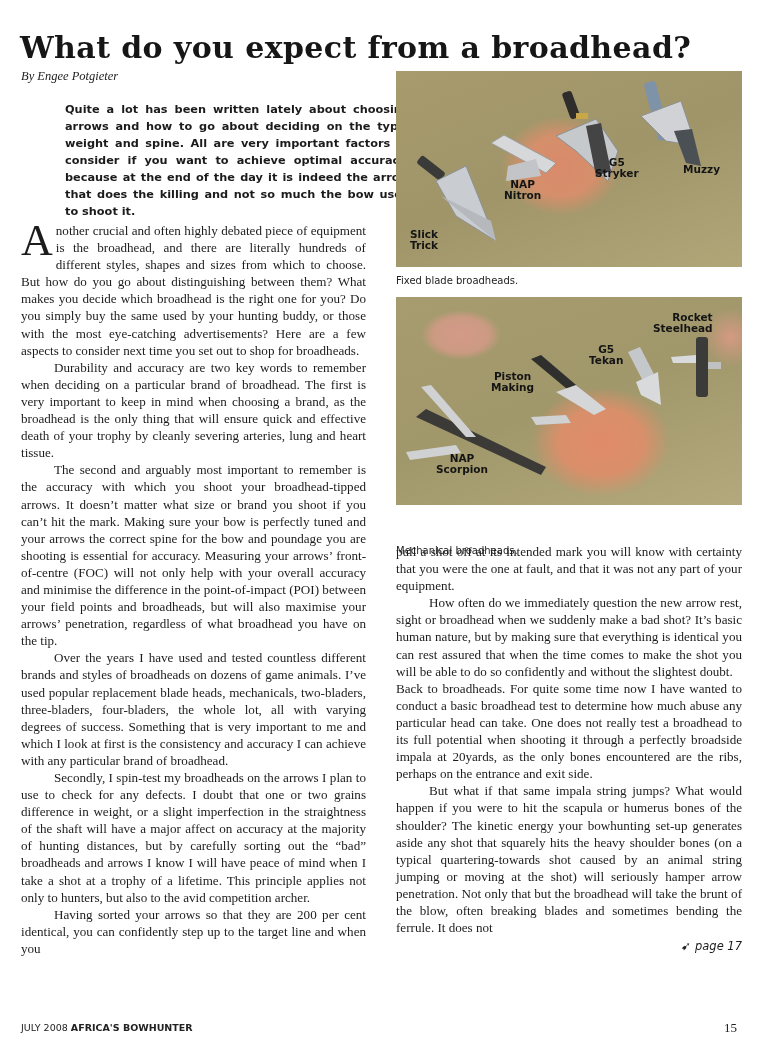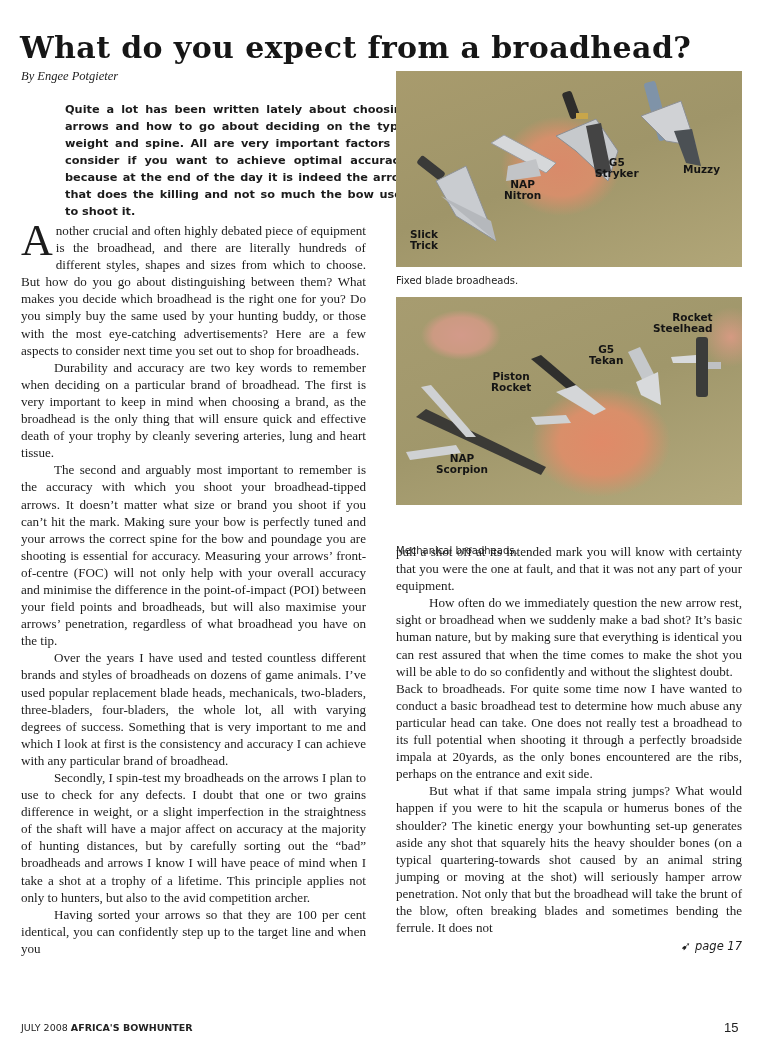--- a/index.html
+++ b/index.html
@@ -55,37 +55,37 @@
     line-height: 11px; color: #141414; text-align: center; white-space: nowrap;
   }
   .caption {
     position: absolute; left: 396px; font-family: "DejaVu Sans", sans-serif; font-size: 10px; color: #222;
   }
   .footer-left {
     position: absolute; left: 21px; top: 1022px; font-family: "DejaVu Sans", sans-serif; font-size: 9.5px; color: #222;
   }
   .footer-left b { font-weight: bold; }
   .page-num {
-    position: absolute; left: 724px; top: 1020px; font-family: Liberation Sans, sans-serif; font-size: 13px; color: #222;
+    position: absolute; left: 724px; top: 1020px; font-family: Liberation Serif, serif; font-size: 13px; color: #222;
   }
 </style>
 </head>
 <body>
 
 <h1 class="title">What do you expect from a broadhead?</h1>
 <div class="byline">By Engee Potgieter</div>
 <div class="intro">Quite a lot has been written lately about choosing arrows and how to go about deciding on the type, weight and spine. All are very important factors to consider if you want to achieve optimal accuracy, because at the end of the day it is indeed the arrow that does the killing and not so much the bow used to shoot it.</div>
 
 <div class="col col-left">
   <p class="noindent"><span class="dropcap">A</span><span>nother crucial and often highly debated piece of equipment is the broadhead, and there are literally hundreds of different styles, shapes and sizes from which to choose. But how do you go about distinguishing between them? What makes you decide which broadhead is the right one for you? Do you simply buy the same used by your hunting buddy, or those with the most eye-catching advertisements? Here are a few aspects to consider next time you set out to shop for broadheads.</span></p>
   <p>Durability and accuracy are two key words to remember when deciding on a particular brand of broadhead. The first is very important to keep in mind when choosing a brand, as the broadhead is the only thing that will ensure quick and effective death of your trophy by cleanly severing arteries, lung and heart tissue.</p>
   <p>The second and arguably most important to remember is the accuracy with which you shoot your broadhead-tipped arrows. It doesn’t matter what size or brand you shoot if you can’t hit the mark. Making sure your bow is perfectly tuned and your arrows the correct spine for the bow and poundage you are shooting is essential for accuracy. Measuring your arrows’ front-of-centre (FOC) will not only help with your overall accuracy and minimise the difference in the point-of-impact (POI) between your field points and broadheads, but will also maximise your arrows’ penetration, regardless of what broadhead you have on the tip.</p>
   <p>Over the years I have used and tested countless different brands and styles of broadheads on dozens of game animals. I’ve used popular replacement blade heads, mechanicals, two-bladers, three-bladers, four-bladers, the whole lot, all with varying degrees of success. Something that is very important to me and which I look at first is the consistency and accuracy I can achieve with any particular brand of broadhead.</p>
   <p>Secondly, I spin-test my broadheads on the arrows I plan to use to check for any defects. I doubt that one or two grains difference in weight, or a slight imperfection in the straightness of the shaft will have a major affect on accuracy at the majority of hunting distances, but by carefully sorting out the “bad” broadheads and arrows I know I will have peace of mind when I take a shot at a trophy of a lifetime. This principle applies not only to hunters, but also to the avid competition archer.</p>
-  <p>Having sorted your arrows so that they are 100 per cent identical, you can confidently step up to the target line and when you</p>
+  <p>Having sorted your arrows so that they are 200 per cent identical, you can confidently step up to the target line and when you</p>
 </div>
 
 <div class="photo photo1">
   <svg width="346" height="196" viewBox="0 0 346 196">
 
     <g>
       <rect x="20" y="92" width="30" height="10" rx="3" fill="#3a3a38" transform="rotate(38 35 97)"></rect>
       <polygon points="40,110 70,95 100,170 60,145" fill="#c9ccd0" stroke="#8e9296" stroke-width="1"></polygon>
       <polygon points="45,125 95,150 100,170" fill="#b5b8bc"></polygon>
     </g>
@@ -142,21 +142,21 @@
       <rect x="300" y="40" width="12" height="60" rx="3" fill="#3b3c3a"></rect>
       <polygon points="275,60 300,58 300,66 277,66" fill="#d8dadc"></polygon>
       <polygon points="312,65 325,65 325,72 312,72" fill="#bfc1c3"></polygon>
     </g>
   </svg>
   <div class="plabel" style="left:257px; top:15px;text-align:right;"><span style="white-space:pre-line">Rocket
 Steelhead</span></div>
   <div class="plabel" style="left:193px; top:47px;"><span style="white-space:pre-line">G5
 Tekan</span></div>
   <div class="plabel" style="left:95px; top:74px;"><span style="white-space:pre-line">Piston
-Rocket</span></div>
+Making</span></div>
   <div class="plabel" style="left:40px; top:156px;"><span style="white-space:pre-line">NAP
 Scorpion</span></div>
 </div>
 <div class="caption" style="top:513px;margin-top:32px;">Mechanical broadheads.</div>
 
 <div class="col col-right">
   <p class="noindent">pull a shot off at its intended mark you will know with certainty that you were the one at fault, and that it was not any part of your equipment.</p>
   <p>How often do we immediately question the new arrow rest, sight or broadhead when we suddenly make a bad shot? It’s basic human nature, but by making sure that everything is identical you can rest assured that when the time comes to make the shot you will be able to do so confidently and without the slightest doubt.</p>
   <p class="noindent">Back to broadheads. For quite some time now I have wanted to conduct a basic broadhead test to determine how much abuse any particular head can take. One does not really test a broadhead to its full potential when shooting it through a perfectly broadside impala at 20yards, as the only bones encountered are the ribs, perhaps on the entrance and exit side.</p>
   <p>But what if that same impala string jumps? What would happen if you were to hit the scapula or humerus bones of the shoulder? The kinetic energy your bowhunting set-up generates aside any shot that squarely hits the heavy shoulder bones (on a typical quartering-towards shot caused by an animal string jumping or moving at the shot) will seriously hamper arrow penetration. Not only that but the broadhead will take the brunt of the blow, often breaking blades and sometimes bending the ferrule. It does not</p>

